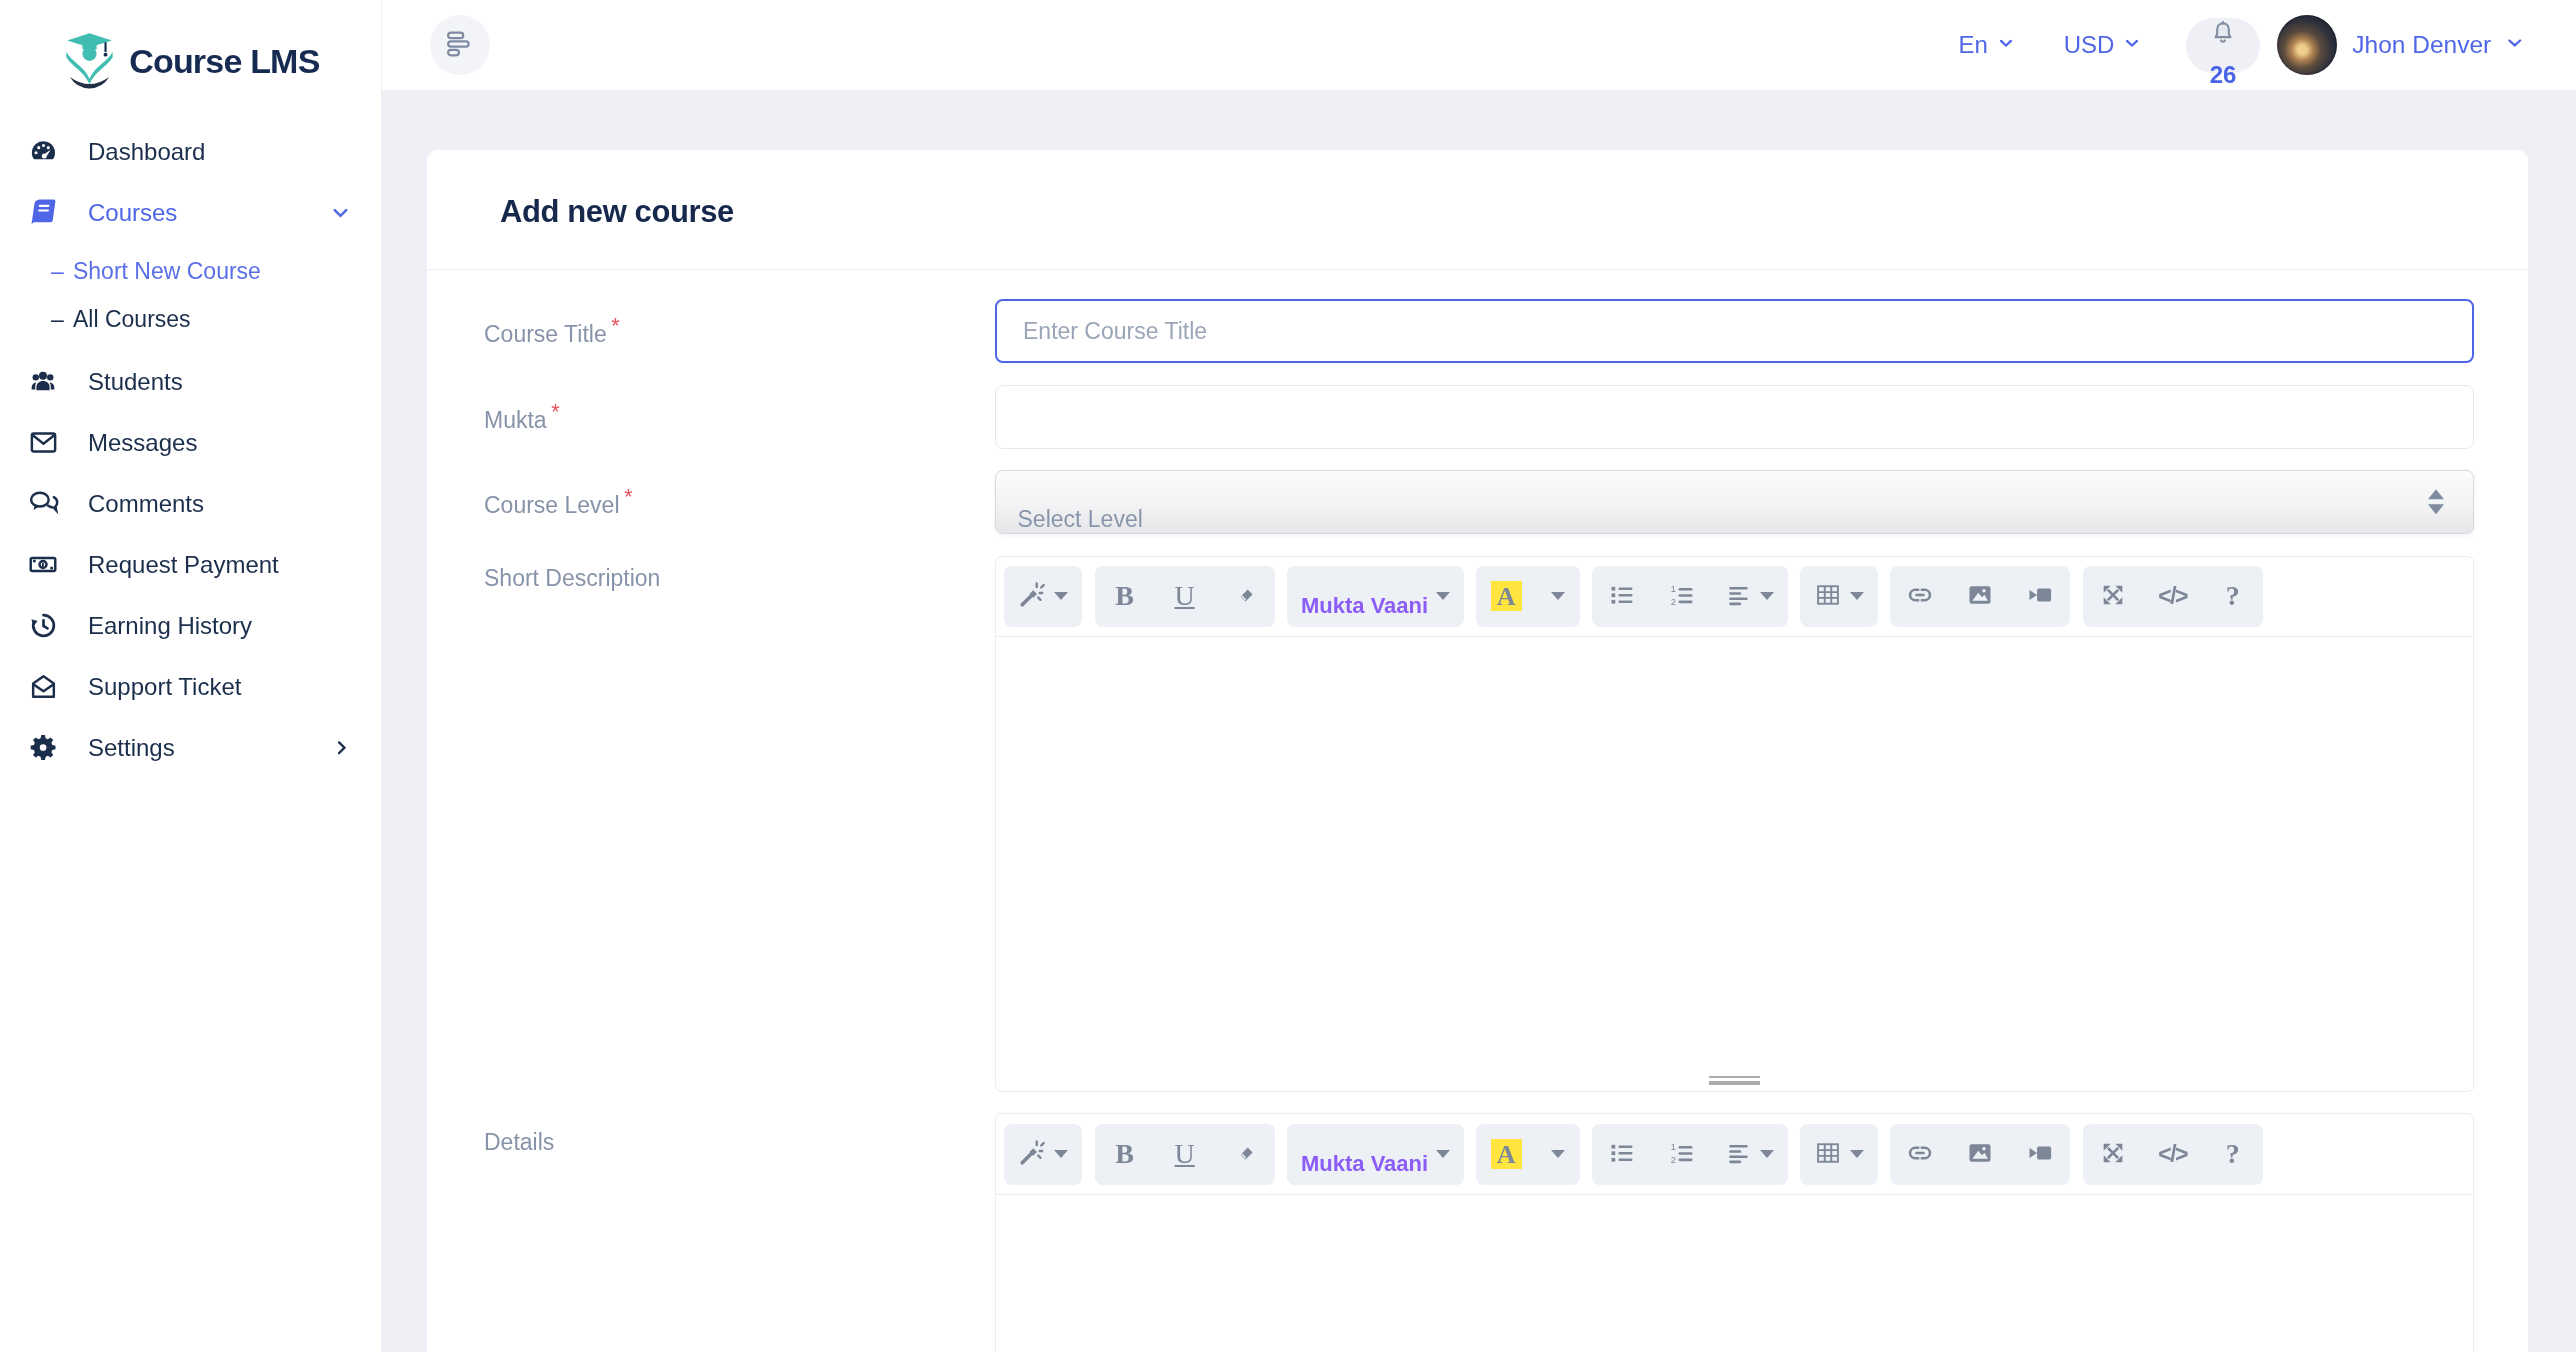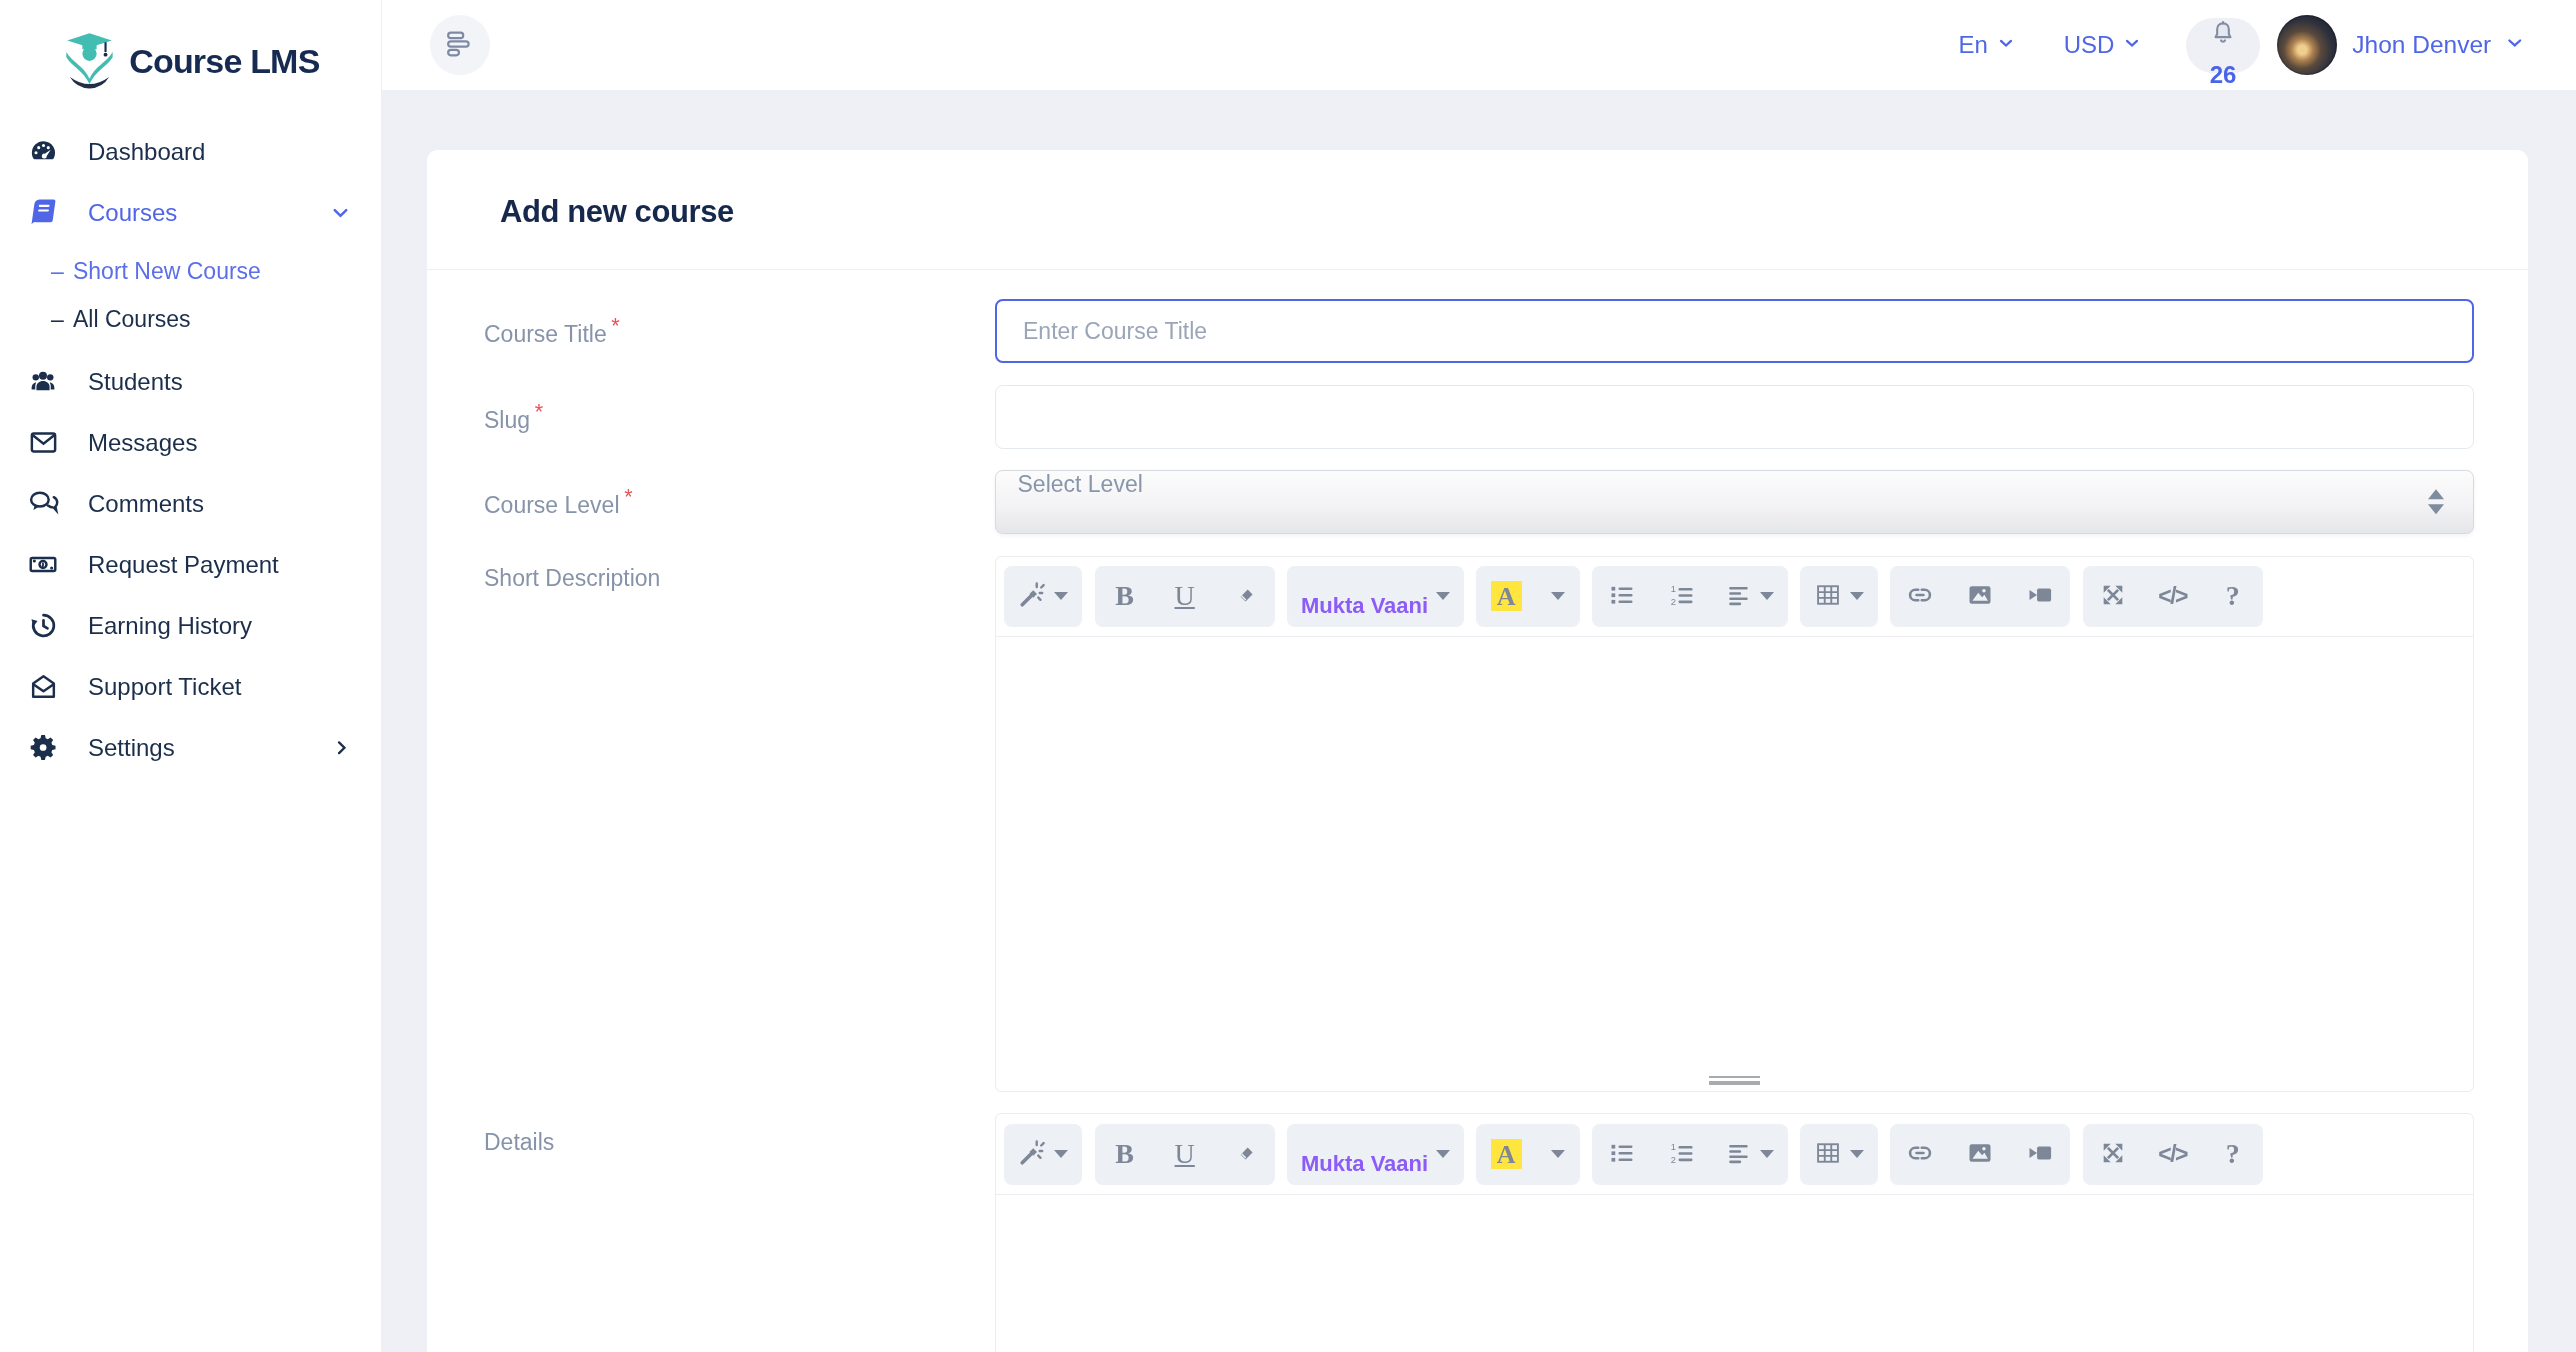--- a/index.html
+++ b/index.html
@@ -56,21 +56,21 @@
   .flabel{font-size:23px;color:#8793a9;}
   .req{color:#e7515a;font-size:21.5px;vertical-align:super;margin-left:4.6px;}
 
   .tinput{width:100%;height:64px;border:1.5px solid #e4e9f0;border-radius:7.7px;background:#fff;
     font-size:23px;color:#1b2e4b;padding:0 26px;outline:none;font-family:inherit;}
   .tinput.focused{border:2.3px solid #4f66e6;}
   .tinput::placeholder{color:#9aa5b8;}
 
   .selectbox{position:relative;width:100%;height:64px;border:1.5px solid #d5d9e0;border-radius:7.7px;
     background:linear-gradient(180deg,#fcfcfd 0%,#f3f3f5 55%,#e5e6e9 100%);
-    display:flex;align-items:flex-start;padding:0 21.5px;font-size:23px;color:#8796ab;cursor:pointer;
+    display:flex;align-items:flex-end;padding:0 21.5px;font-size:23px;color:#8796ab;cursor:pointer;
     box-shadow:0 1.5px 4.6px rgba(0,0,0,.05);}
   .sel-arrows{position:absolute;right:29px;top:50%;transform:translateY(-50%);display:flex;
     flex-direction:column;gap:5.4px;align-items:center;}
   .tri-up{width:0;height:0;border-left:8.4px solid transparent;border-right:8.4px solid transparent;
     border-bottom:10px solid #7f8b9e;}
   .tri-dn{width:0;height:0;border-left:8.4px solid transparent;border-right:8.4px solid transparent;
     border-top:10px solid #7f8b9e;}
 
   
   .editor{border:1.5px solid #ececf1;border-radius:6.1px;background:#fff;}
@@ -310,21 +310,21 @@
 
       <div class="frow">
         <div class="flabel">
           <span>Course Title</span><span class="req">*</span>
         </div>
         <input class="tinput focused" type="text" placeholder="Enter Course Title" style="">
       </div>
 
       <div class="frow">
         <div class="flabel">
-          <span>Slug</span><span class="req">*</span>
+          <span>Mukta</span><span class="req">*</span>
         </div>
         <input class="tinput" type="text" value="" style="">
       </div>
 
       <div class="frow">
         <div class="flabel">
           <span>Course Level</span><span class="req">*</span>
         </div>
         <div class="selectbox">
           <span>Select Level</span>

